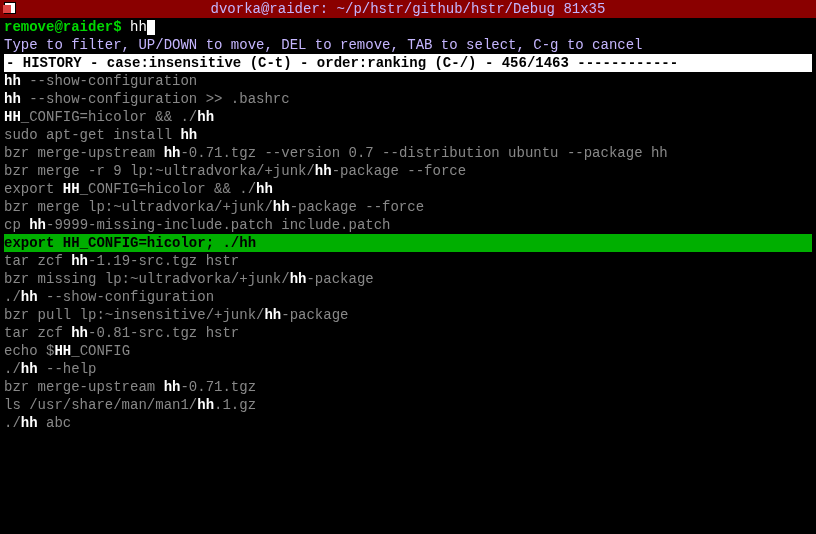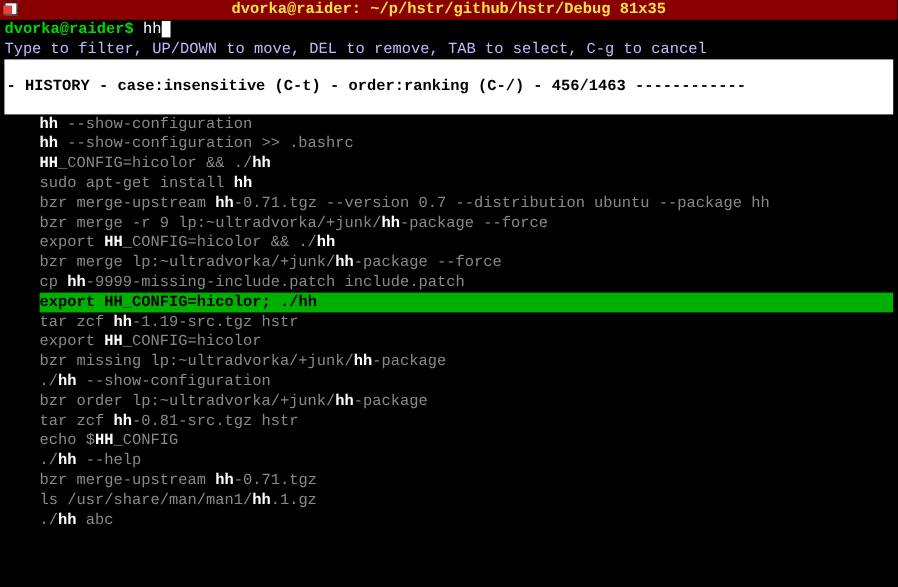--- a/index.html
+++ b/index.html
@@ -11,22 +11,22 @@
       background: #000;
       font-family: 'Courier New', monospace;
       font-size: 14px;
       color: #888;
       width: 816px;
       height: 534px;
       overflow: hidden;
     }
     .titlebar {
       background: #8a0000;
-      color: #fde047;
-      font-weight: bold;
+      color: #c4b5fd;
+      font-weight: normal;
       text-align: center;
       padding: 1px 0;
       position: relative;
       height: 18px;
       line-height: 16px;
     }
     .window-icon {
       position: absolute;
       left: 4px;
       top: 2px;
@@ -68,26 +68,25 @@
     }
     .hint-line {
       color: #c4b5fd;
       white-space: pre;
     }
     .status-bar {
       background: #fff;
       color: #000;
       font-weight: bold;
       white-space: pre;
-      padding: 16px 2px;
+      padding: 0 2px;
     }
     .history-line {
       white-space: pre;
       color: #888;
-      margin-left: 32px;
     }
     .hl {
       color: #fff;
       font-weight: bold;
     }
     .selected {
       background: #00af00;
       color: #000;
       display: block;
       font-weight: bold;
@@ -98,39 +97,38 @@
   </style>
 </head>
 <body>
 
 <div class="titlebar">
   <span class="window-icon"></span>
   <span>dvorka@raider: ~/p/hstr/github/hstr/Debug 81x35</span>
 </div>
 
 <div class="terminal">
-  <div class="prompt-line"><span class="prompt">dvorka@raider$ </span><span class="cmd-input">hh</span><span class="cursor"></span></div>
+  <div class="prompt-line"><span class="prompt">remove@raider$ </span><span class="cmd-input">hh</span><span class="cursor"></span></div>
   <div class="hint-line">Type to filter, UP/DOWN to move, DEL to remove, TAB to select, C-g to cancel</div>
   <div class="status-bar">- HISTORY - case:insensitive (C-t) - order:ranking (C-/) - 456/1463 ------------</div>
   <div id="history">
       <div class="history-line"><span class="hl">hh</span><span> --show-configuration</span></div>
       <div class="history-line"><span class="hl">hh</span><span> --show-configuration &gt;&gt; .bashrc</span></div>
       <div class="history-line"><span class="hl">HH</span><span>_CONFIG=hicolor &amp;&amp; ./</span><span class="hl">hh</span></div>
       <div class="history-line"><span>sudo apt-get install </span><span class="hl">hh</span></div>
       <div class="history-line"><span>bzr merge-upstream </span><span class="hl">hh</span><span>-0.71.tgz --version 0.7 --distribution ubuntu --package hh</span></div>
       <div class="history-line"><span>bzr merge -r 9 lp:~ultradvorka/+junk/</span><span class="hl">hh</span><span>-package --force</span></div>
       <div class="history-line"><span>export </span><span class="hl">HH</span><span>_CONFIG=hicolor &amp;&amp; ./</span><span class="hl">hh</span></div>
       <div class="history-line"><span>bzr merge lp:~ultradvorka/+junk/</span><span class="hl">hh</span><span>-package --force</span></div>
       <div class="history-line"><span>cp </span><span class="hl">hh</span><span>-9999-missing-include.patch include.patch</span></div>
       <div class="history-line selected"><span>export </span><span class="hl">HH</span><span>_CONFIG=hicolor; ./</span><span class="hl">hh</span></div>
       <div class="history-line"><span>tar zcf </span><span class="hl">hh</span><span>-1.19-src.tgz hstr</span></div>
-      <div class="history-line"><span>export </span><span class="hl">HH</span><span>_CONFIG=hicolor</span></div>
       <div class="history-line"><span>bzr missing lp:~ultradvorka/+junk/</span><span class="hl">hh</span><span>-package</span></div>
       <div class="history-line"><span>./</span><span class="hl">hh</span><span> --show-configuration</span></div>
-      <div class="history-line"><span>bzr order lp:~ultradvorka/+junk/</span><span class="hl">hh</span><span>-package</span></div>
+      <div class="history-line"><span>bzr pull lp:~insensitive/+junk/</span><span class="hl">hh</span><span>-package</span></div>
       <div class="history-line"><span>tar zcf </span><span class="hl">hh</span><span>-0.81-src.tgz hstr</span></div>
       <div class="history-line"><span>echo $</span><span class="hl">HH</span><span>_CONFIG</span></div>
       <div class="history-line"><span>./</span><span class="hl">hh</span><span> --help</span></div>
       <div class="history-line"><span>bzr merge-upstream </span><span class="hl">hh</span><span>-0.71.tgz</span></div>
       <div class="history-line"><span>ls /usr/share/man/man1/</span><span class="hl">hh</span><span>.1.gz</span></div>
       <div class="history-line"><span>./</span><span class="hl">hh</span><span> abc</span></div>
     </div>
 </div>
 
 </body></html>

